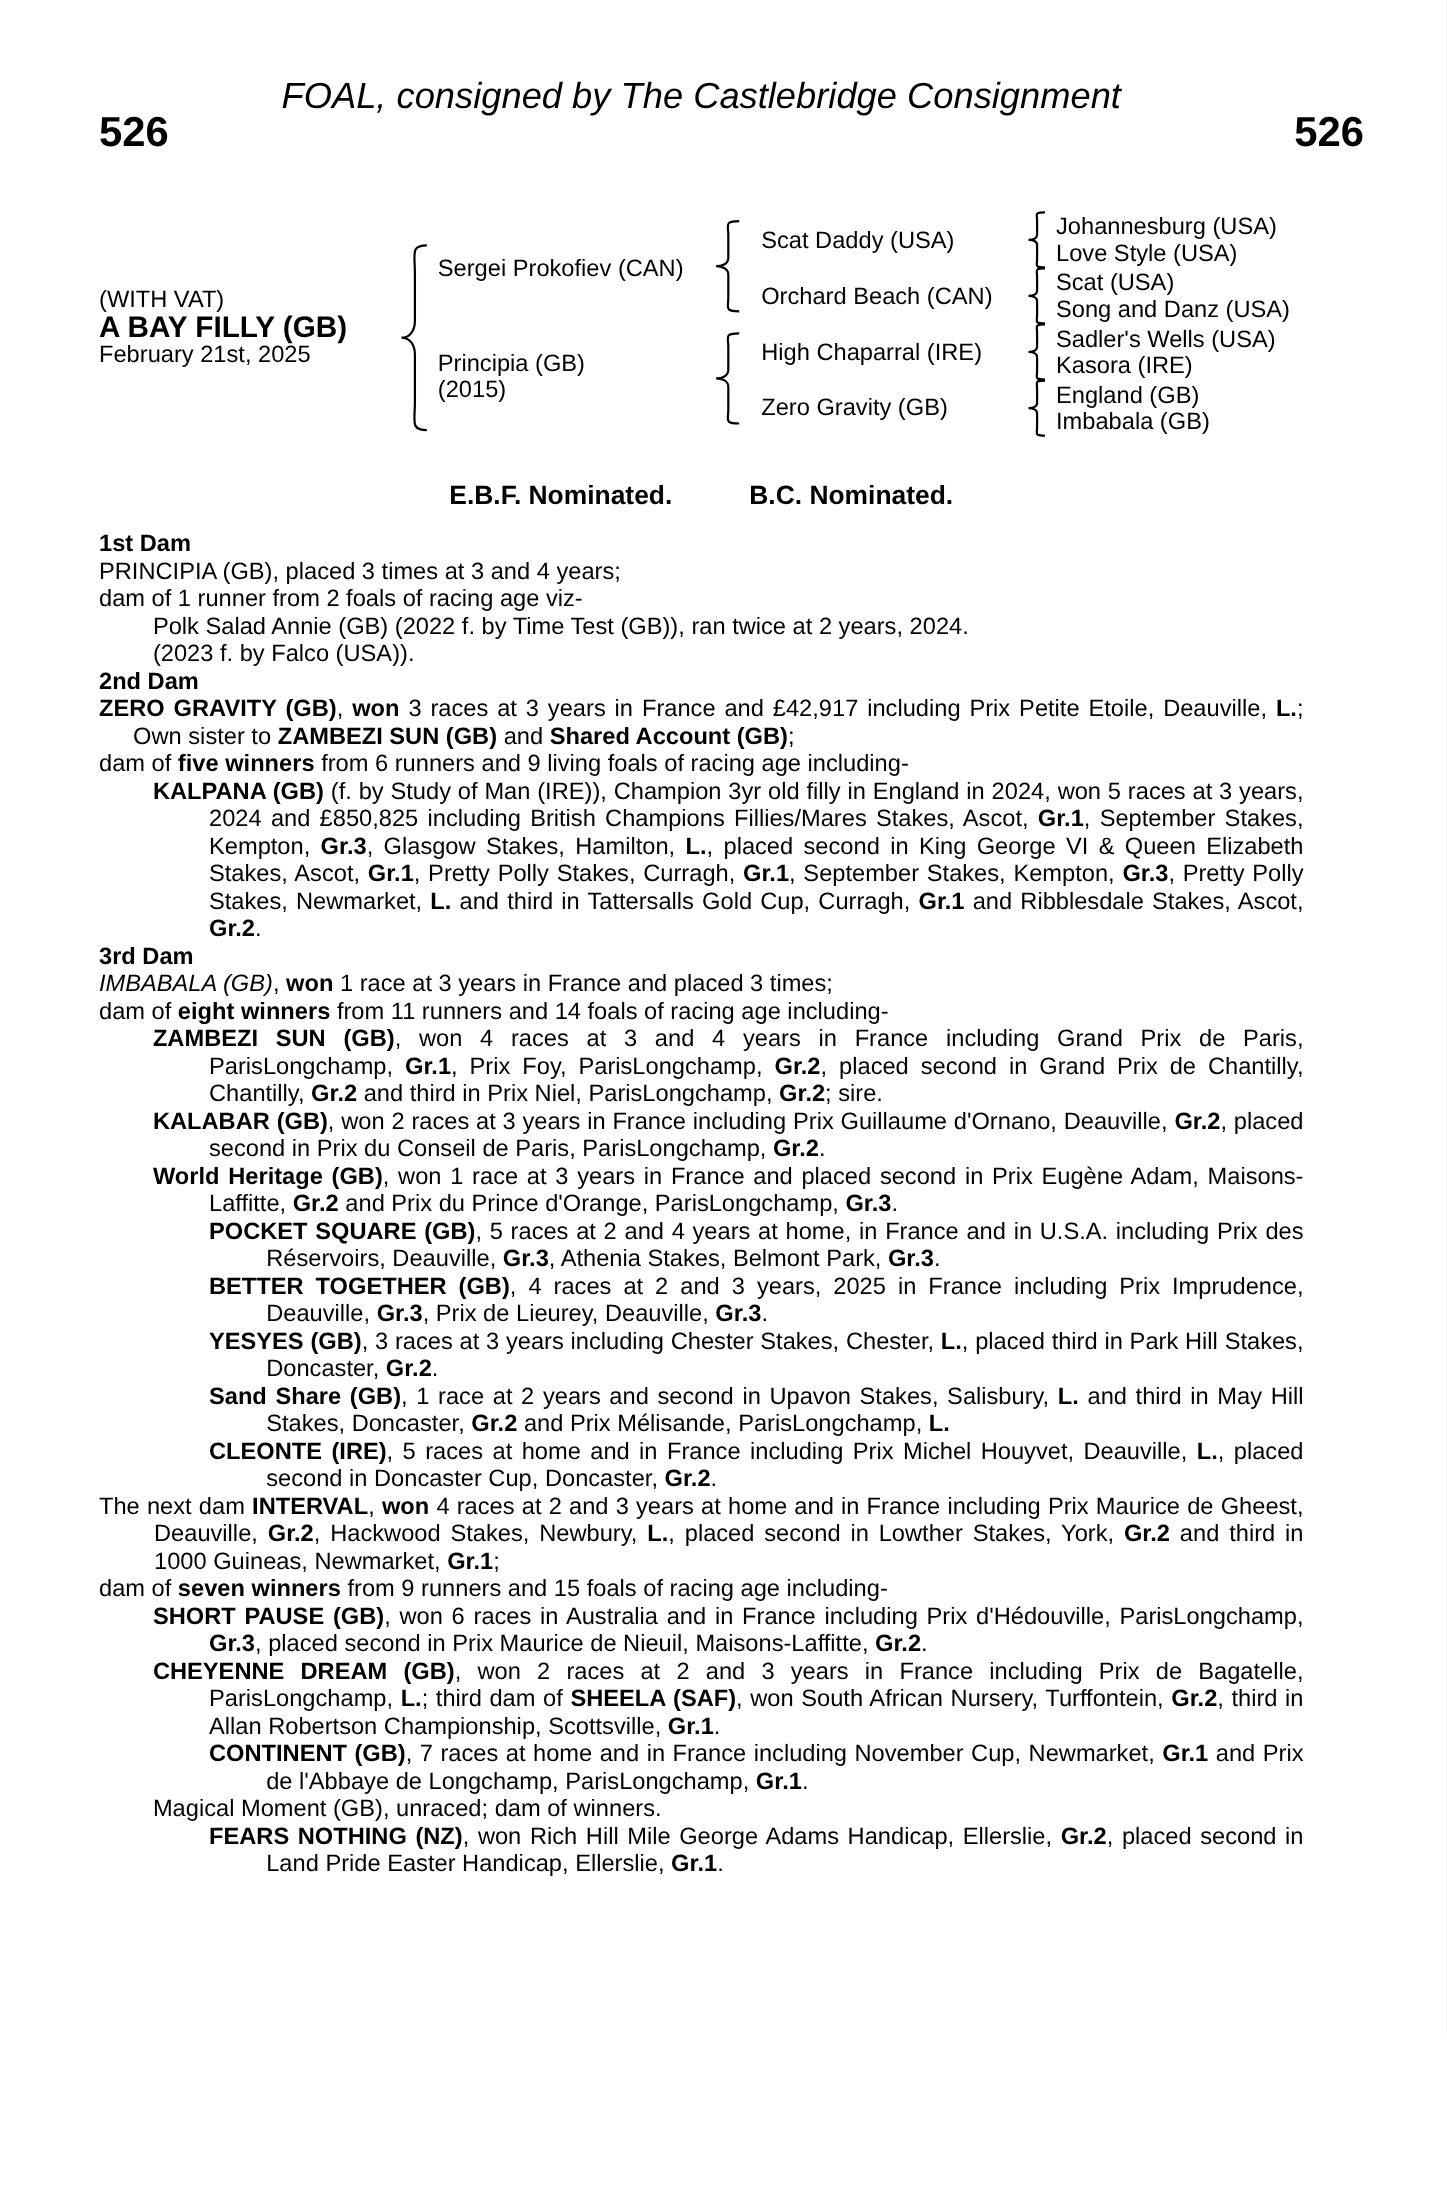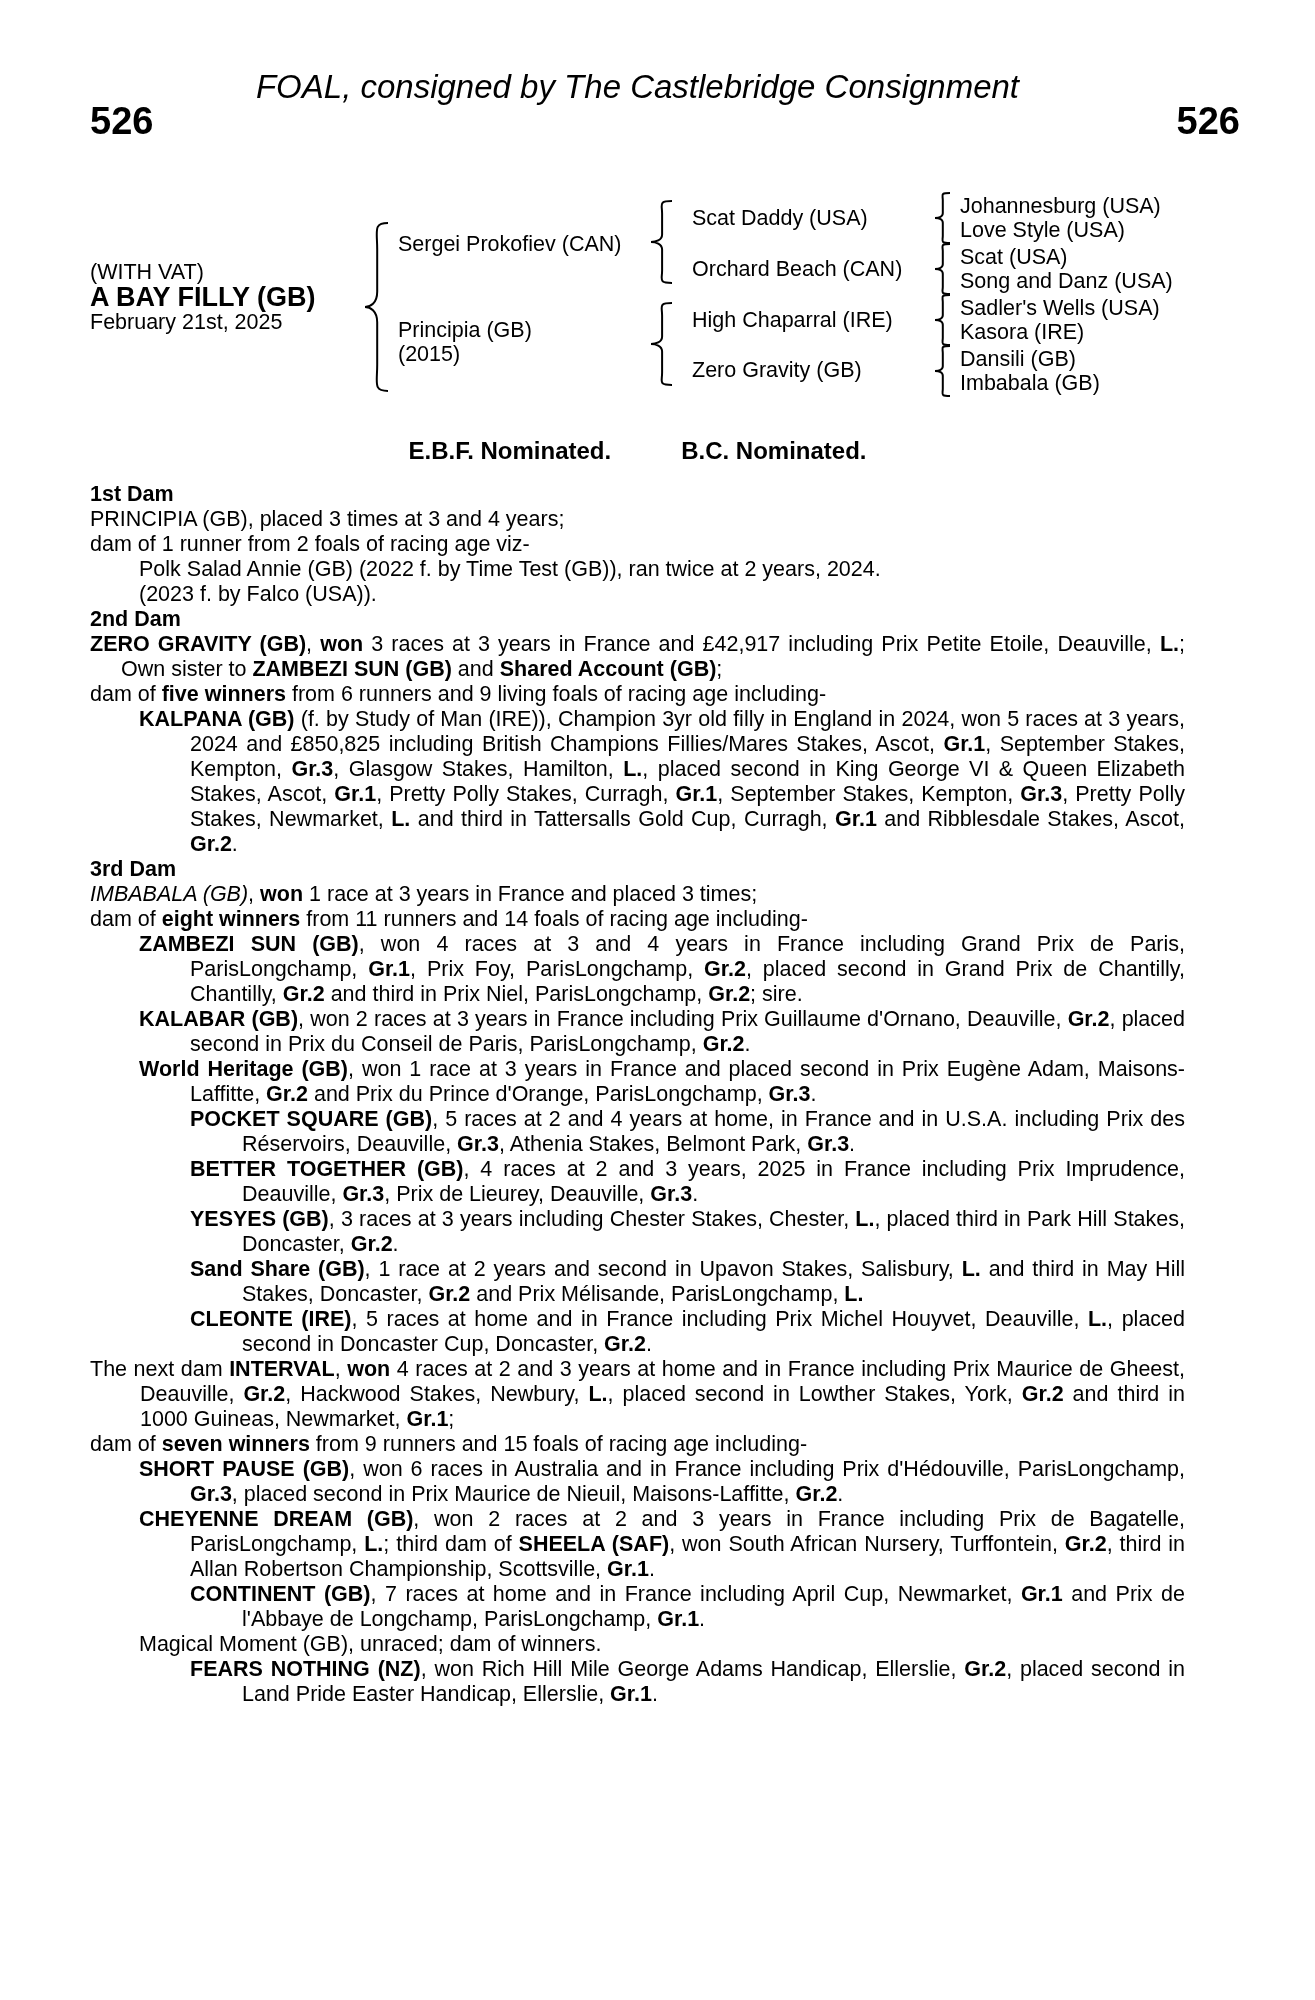--- a/index.html
+++ b/index.html
@@ -79,21 +79,21 @@
   <svg class="brace" style="left:934px;top:345px;" width="16" height="52" viewBox="0 0 16 52">
       <path d="M 16 1 C 6.08 1 8.8 2.6 8.8 8.32 L 8.8 21.32 C 8.8 24.96 4 26 1 26 C 4 26 8.8 27.04 8.8 30.68 L 8.8 43.68 C 8.8 49.4 6.08 51 16 51" fill="none" stroke="#000" stroke-width="2"></path>
     </svg>
 
   <div class="abs ped" style="left:960px;top:194px;">Johannesburg (USA)</div>
   <div class="abs ped" style="left:960px;top:218px;">Love Style (USA)</div>
   <div class="abs ped" style="left:960px;top:245px;">Scat (USA)</div>
   <div class="abs ped" style="left:960px;top:269px;">Song and Danz (USA)</div>
   <div class="abs ped" style="left:960px;top:296px;">Sadler's Wells (USA)</div>
   <div class="abs ped" style="left:960px;top:320px;">Kasora (IRE)</div>
-  <div class="abs ped" style="left:960px;top:347px;">Dansili (GB)</div>
+  <div class="abs ped" style="left:960px;top:347px;">England (GB)</div>
   <div class="abs ped" style="left:960px;top:371px;">Imbabala (GB)</div>
 
   <div class="nom-row abs"><span>E.B.F. Nominated.</span><span class="nom-gap"></span><span>B.C. Nominated.</span></div>
 
   <div class="body-text" id="pedigree-body">
       <h3>1st Dam</h3>
       <p class="ind0"><span>PRINCIPIA (GB), placed 3 times at 3 and 4 years;</span></p>
       <p class="ind0"><span>dam of 1 runner from 2 foals of racing age viz-</span></p>
       <p class="ind1"><span>Polk Salad Annie (GB) (2022 f. by Time Test (GB)), ran twice at 2 years, 2024.</span></p>
       <p class="ind1"><span>(2023 f. by Falco (USA)).</span></p>
@@ -109,18 +109,18 @@
       <p class="ind1"><span class="bd">World Heritage (GB)</span><span>, won 1 race at 3 years in France and placed second in Prix Eugène Adam, Maisons-Laffitte, </span><span class="bd">Gr.2</span><span> and Prix du Prince d'Orange, ParisLongchamp, </span><span class="bd">Gr.3</span><span>.</span></p>
       <p class="ind2"><span class="bd">POCKET SQUARE (GB)</span><span>, 5 races at 2 and 4 years at home, in France and in U.S.A. including Prix des Réservoirs, Deauville, </span><span class="bd">Gr.3</span><span>, Athenia Stakes, Belmont Park, </span><span class="bd">Gr.3</span><span>.</span></p>
       <p class="ind2"><span class="bd">BETTER TOGETHER (GB)</span><span>, 4 races at 2 and 3 years, 2025 in France including Prix Imprudence, Deauville, </span><span class="bd">Gr.3</span><span>, Prix de Lieurey, Deauville, </span><span class="bd">Gr.3</span><span>.</span></p>
       <p class="ind2"><span class="bd">YESYES (GB)</span><span>, 3 races at 3 years including Chester Stakes, Chester, </span><span class="bd">L.</span><span>, placed third in Park Hill Stakes, Doncaster, </span><span class="bd">Gr.2</span><span>.</span></p>
       <p class="ind2"><span class="bd">Sand Share (GB)</span><span>, 1 race at 2 years and second in Upavon Stakes, Salisbury, </span><span class="bd">L.</span><span> and third in May Hill Stakes, Doncaster, </span><span class="bd">Gr.2</span><span> and Prix Mélisande, ParisLongchamp, </span><span class="bd">L.</span></p>
       <p class="ind2"><span class="bd">CLEONTE (IRE)</span><span>, 5 races at home and in France including Prix Michel Houyvet, Deauville, </span><span class="bd">L.</span><span>, placed second in Doncaster Cup, Doncaster, </span><span class="bd">Gr.2</span><span>.</span></p>
       <p class="ind0b sec-next"><span>The next dam </span><span class="bd">INTERVAL</span><span>, </span><span class="bd">won</span><span> 4 races at 2 and 3 years at home and in France including Prix Maurice de Gheest, Deauville, </span><span class="bd">Gr.2</span><span>, Hackwood Stakes, Newbury, </span><span class="bd">L.</span><span>, placed second in Lowther Stakes, York, </span><span class="bd">Gr.2</span><span> and third in 1000 Guineas, Newmarket, </span><span class="bd">Gr.1</span><span>;</span></p>
       <p class="ind0b"><span>dam of </span><span class="bd">seven winners</span><span> from 9 runners and 15 foals of racing age including-</span></p>
       <p class="ind1"><span class="bd">SHORT PAUSE (GB)</span><span>, won 6 races in Australia and in France including Prix d'Hédouville, ParisLongchamp, </span><span class="bd">Gr.3</span><span>, placed second in Prix Maurice de Nieuil, Maisons-Laffitte, </span><span class="bd">Gr.2</span><span>.</span></p>
       <p class="ind1"><span class="bd">CHEYENNE DREAM (GB)</span><span>, won 2 races at 2 and 3 years in France including Prix de Bagatelle, ParisLongchamp, </span><span class="bd">L.</span><span>; third dam of </span><span class="bd">SHEELA (SAF)</span><span>, won South African Nursery, Turffontein, </span><span class="bd">Gr.2</span><span>, third in Allan Robertson Championship, Scottsville, </span><span class="bd">Gr.1</span><span>.</span></p>
-      <p class="ind2"><span class="bd">CONTINENT (GB)</span><span>, 7 races at home and in France including April Cup, Newmarket, </span><span class="bd">Gr.1</span><span> and Prix de l'Abbaye de Longchamp, ParisLongchamp, </span><span class="bd">Gr.1</span><span>.</span></p>
+      <p class="ind2"><span class="bd">CONTINENT (GB)</span><span>, 7 races at home and in France including November Cup, Newmarket, </span><span class="bd">Gr.1</span><span> and Prix de l'Abbaye de Longchamp, ParisLongchamp, </span><span class="bd">Gr.1</span><span>.</span></p>
       <p class="ind1"><span>Magical Moment (GB), unraced; dam of winners.</span></p>
       <p class="ind2"><span class="bd">FEARS NOTHING (NZ)</span><span>, won Rich Hill Mile George Adams Handicap, Ellerslie, </span><span class="bd">Gr.2</span><span>, placed second in Land Pride Easter Handicap, Ellerslie, </span><span class="bd">Gr.1</span><span>.</span></p>
     </div>
 
 </div>
 
 </body></html>

